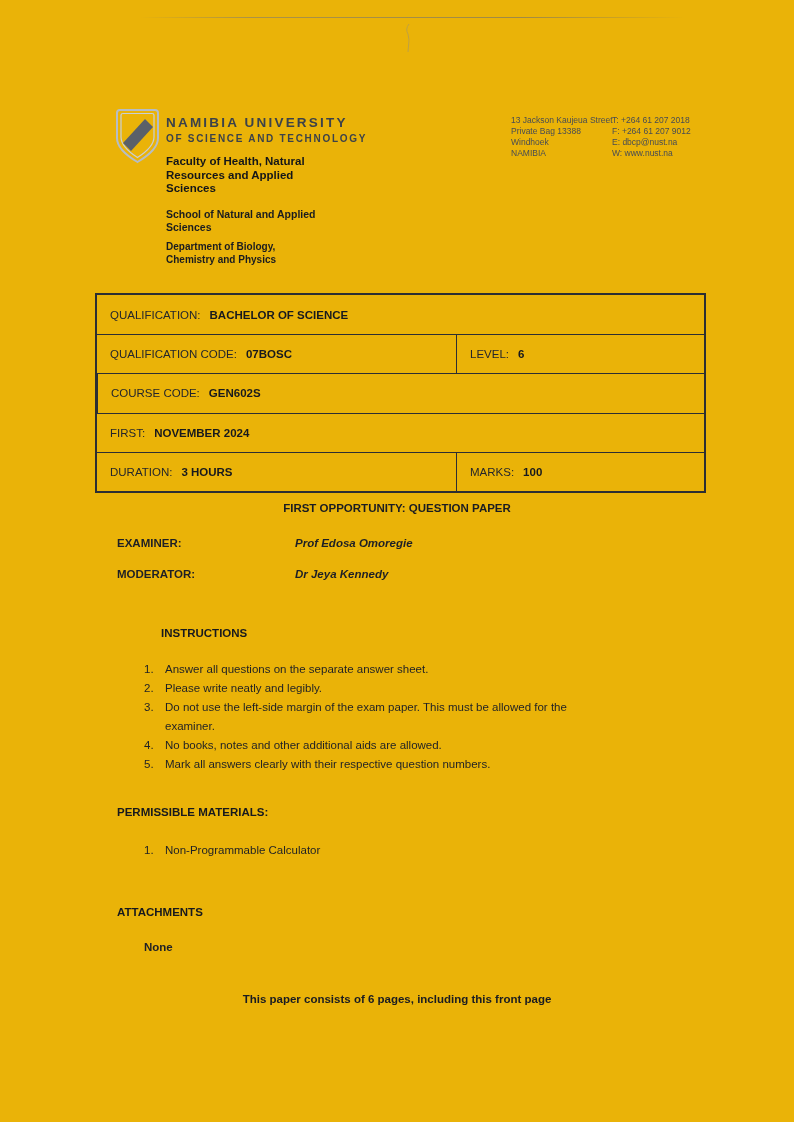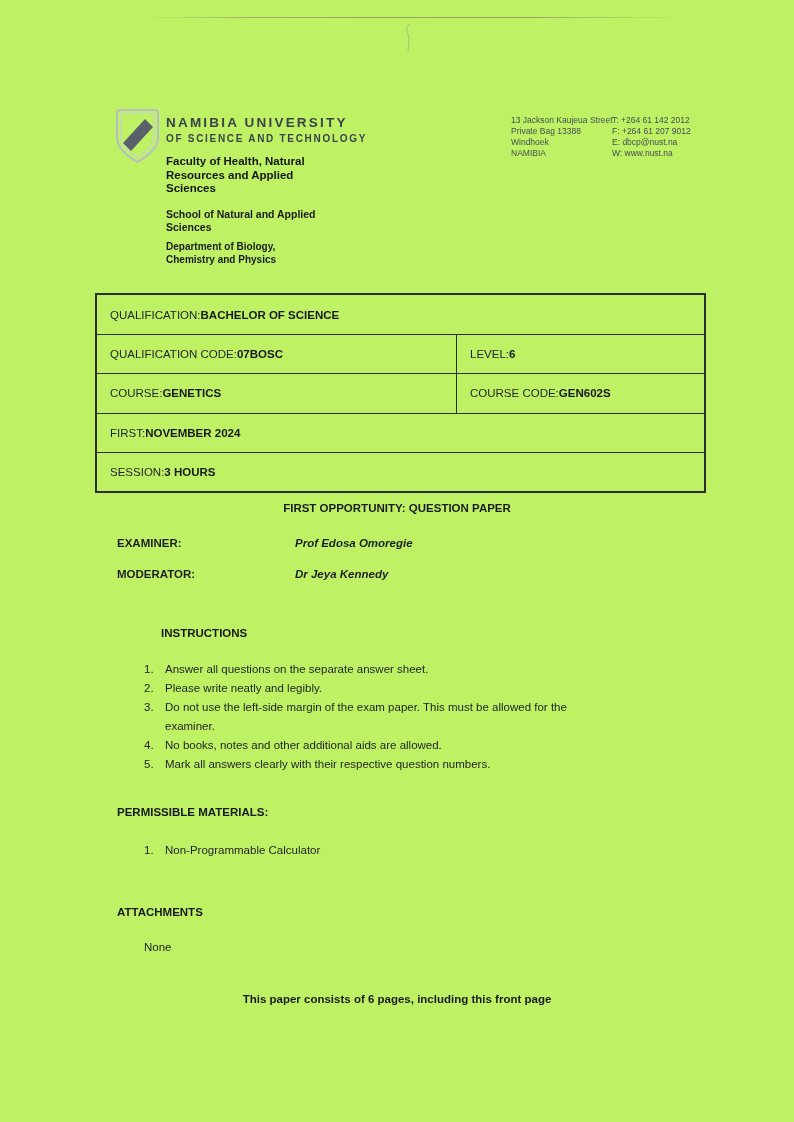--- a/index.html
+++ b/index.html
@@ -1,18 +1,18 @@
 <!DOCTYPE html>
 <html><head>
 <meta charset="utf-8">
 <style>
   html,body{margin:0;padding:0;background:#e9e9e9;}
   .page{
     position:relative;width:794px;height:1122px;margin:0 auto;
-    background:#bef264;overflow:hidden;
+    background:#eab308;overflow:hidden;
     font-family:"Liberation Sans",sans-serif;color:#1e2026;
   }
   
   .scan-line{position:absolute;left:140px;top:17px;width:545px;height:1px;
     background:linear-gradient(90deg,rgba(150,150,150,0),rgba(120,120,120,.55) 20%,rgba(110,110,110,.6) 70%,rgba(150,150,150,0));}
   .scan-squiggle{position:absolute;left:403px;top:22px;opacity:.45;}
 
   
   .logo{position:absolute;left:109px;top:106px;}
   .wordmark1{position:absolute;left:166px;top:115px;font-size:13.5px;font-weight:600;
@@ -29,39 +29,39 @@
   .comm{position:absolute;left:612px;top:115px;font-size:8.5px;line-height:11px;color:#474c54;}
 
   
   .info-table{position:absolute;left:95px;top:293px;width:611px;height:200px;
     border:2px solid #2c2e33;box-sizing:border-box;display:grid;grid-template-rows:repeat(5,1fr);}
   .trow{display:grid;grid-template-columns:359px 1fr;border-top:1px solid #2c2e33;}
   .trow.first{grid-template-columns:1fr;border-top:none;}
   .tcell{display:flex;align-items:center;padding-left:13px;font-size:11.5px;}
   .tcell.right{border-left:1px solid #2c2e33;}
   .tlabel{font-weight:400;color:#24262c;white-space:pre;}
-  .tvalue{font-weight:700;color:#17191e;white-space:pre;}
+  .tvalue{font-weight:700;color:#17191e;margin-left:9px;white-space:pre;}
 
   .paper-title{position:absolute;left:0;right:0;top:502px;text-align:center;
     font-size:11.5px;font-weight:700;color:#1a1c22;}
   .person-row{position:absolute;left:117px;font-size:11.5px;font-weight:700;color:#1d1f26;}
   .person-row .pname{position:absolute;left:178px;font-style:italic;white-space:nowrap;}
   .ex-row{top:537px;} .mod-row{top:568px;}
 
   .sec-title{position:absolute;left:117px;font-size:11.5px;font-weight:700;color:#17191e;}
   .instructions-title{top:627px;padding-left:44px;}
   .num-list{position:absolute;left:144px;width:445px;font-size:11.5px;line-height:19px;color:#1e2026;}
   .instr-list{top:660px;}
   .num-item{display:flex;}
   .num-item .n{width:21px;flex:none;}
   .num-item .t{flex:1;}
   .perm-title{top:806px;}
   .perm-list{top:841px;}
   .attach-title{top:906px;}
-  .attach-value{position:absolute;left:144px;top:941px;font-size:11.5px;color:#1e2026;}
+  .attach-value{position:absolute;left:144px;top:941px;font-size:11.5px;color:#1e2026;font-weight:bold;}
   .footer-note{position:absolute;left:0;right:0;top:993px;text-align:center;
     font-size:11.5px;font-weight:700;color:#1a1c22;}
 </style>
 </head>
 <body>
 
 <div class="page">
 
   <div class="scan-line"></div>
   <svg class="scan-squiggle" width="12" height="32" viewBox="0 0 12 32">
@@ -91,21 +91,21 @@
     <div>Chemistry and Physics</div>
   </div>
 
   <div class="addr">
     <div>13 Jackson Kaujeua Street</div>
     <div>Private Bag 13388</div>
     <div>Windhoek</div>
     <div>NAMIBIA</div>
   </div>
   <div class="comm">
-    <div>T:  +264 61 142 2012</div>
+    <div>T:  +264 61 207 2018</div>
     <div>F:  +264 61 207 9012</div>
     <div>E:  dbcp@nust.na</div>
     <div>W: www.nust.na</div>
   </div>
 
   <div class="info-table">
     <div class="trow first">
       <div class="tcell">
         <span class="tlabel">QUALIFICATION:</span>
         <span class="tvalue">BACHELOR OF SCIENCE</span>
@@ -115,39 +115,39 @@
       <div class="tcell">
         <span class="tlabel">QUALIFICATION CODE:</span>
         <span class="tvalue">07BOSC</span>
       </div>
       <div class="tcell right">
         <span class="tlabel">LEVEL:</span>
         <span class="tvalue">6</span>
       </div>
     </div>
     <div class="trow">
-      <div class="tcell">
-        <span class="tlabel">COURSE:</span>
-        <span class="tvalue">GENETICS</span>
-      </div>
       <div class="tcell right">
         <span class="tlabel">COURSE CODE:</span>
         <span class="tvalue">GEN602S</span>
       </div>
     </div>
     <div class="trow">
       <div class="tcell">
         <span class="tlabel">FIRST:</span>
         <span class="tvalue">NOVEMBER 2024</span>
       </div>
     </div>
     <div class="trow">
       <div class="tcell">
-        <span class="tlabel">SESSION:</span>
+        <span class="tlabel">DURATION:</span>
         <span class="tvalue">3 HOURS</span>
+      </div>
+      <div class="tcell right">
+        <span class="tlabel">MARKS:</span>
+        <span class="tvalue">100</span>
       </div>
     </div>
   </div>
 
   <div class="paper-title">FIRST OPPORTUNITY: QUESTION PAPER</div>
 
   <div class="person-row ex-row">
     <span>EXAMINER:</span>
     <span class="pname">Prof Edosa Omoregie</span>
   </div>

